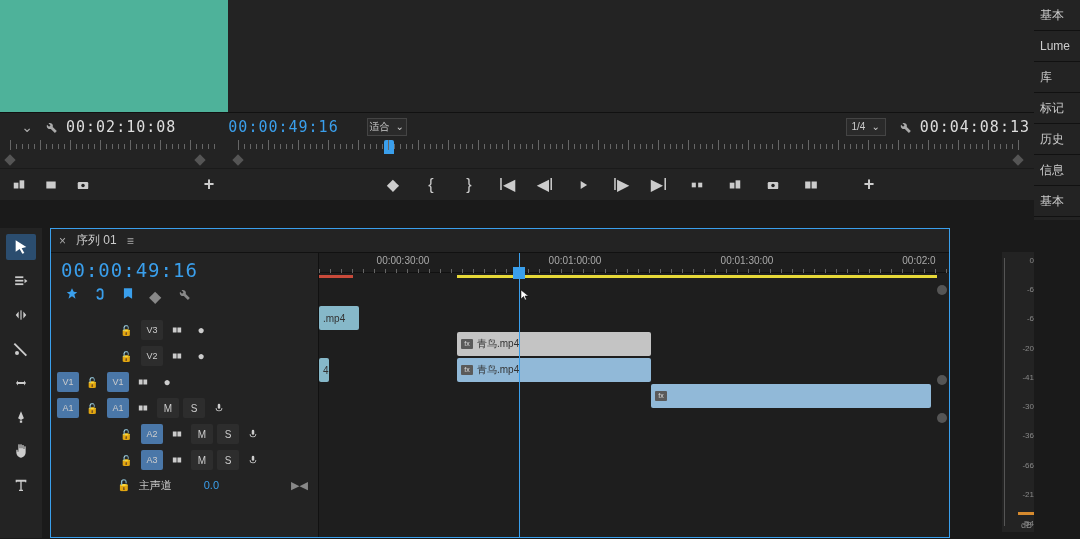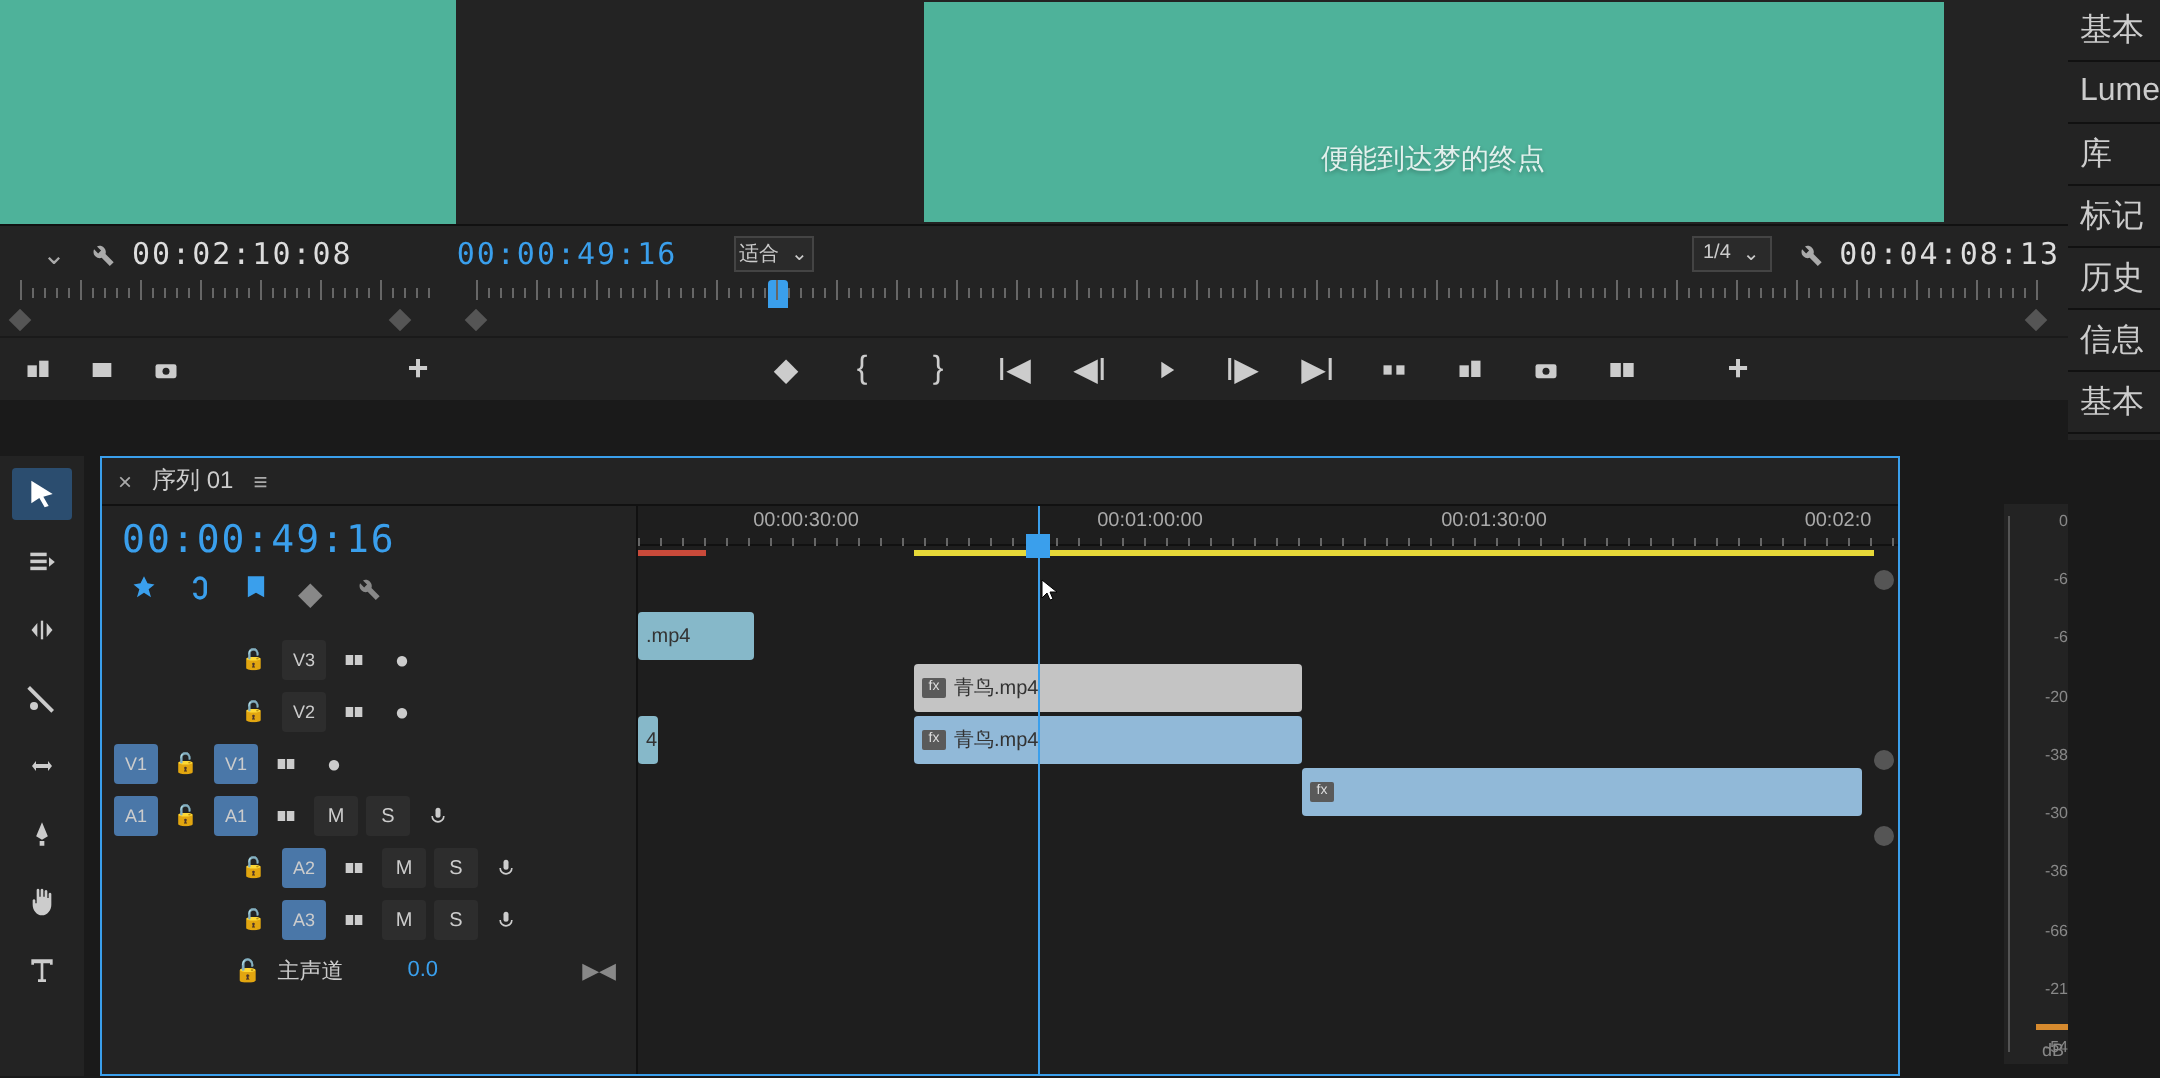--- a/index.html
+++ b/index.html
@@ -7,21 +7,21 @@
 
 
 .preview-row { display: flex; height: 112px; background: #232323; }
 .preview-left { width: 228px; background: #4eb29a; position: relative; }
 .preview-right { flex: 1; display: flex; justify-content: center; align-items: center; padding: 0 10px 0 135px; }
 .preview-right-inner { width: 510px; height: 110px; background: #4eb29a; display: flex; align-items: flex-end; justify-content: center; padding-bottom: 22px; }
 .preview-caption { color: rgba(255,255,255,0.85); font-size: 14px; font-weight: 500; text-shadow: 0 1px 2px rgba(0,0,0,0.3);}
 
 
 .right-panels { position: absolute; right: 0; top: 0; width: 46px; height: 220px; background: #232323; display: flex; flex-direction: column; }
-.right-panels .tab { height: 31px; display: flex; align-items: center; padding-left: 6px; font-size: 16px; color: #ccc; border-bottom: 1px solid #111; cursor: pointer; }
+.right-panels .tab { height: 31px; display: flex; align-items: center; padding-left: 6px; font-size: 12px; color: #ccc; border-bottom: 1px solid #111; cursor: pointer; }
 
 
 .tc-bar { display: flex; align-items: center; height: 28px; background: #232323; border-top: 1px solid #111; padding: 0 4px; gap: 6px; font-size: 14px;}
 .tc-bar .sel { width: 40px; height: 18px; background: #2a2a2a; border: 1px solid #444; display: flex; justify-content: center; align-items: center; font-size: 10px; cursor: pointer;}
 .tc-bar .ico { width: 18px; height: 18px; display:flex; align-items:center; justify-content:center; color: #aaa; cursor: pointer;}
 .tc-bar .tc { font-family: monospace; font-size: 15px; letter-spacing: 1px;}
 .tc-blue { color: #3a9fec; }
 .tc-white { color: #ddd; }
 .tc-bar .quarter-sel { margin-left: auto; }
 
@@ -102,25 +102,20 @@
 .meter-orange { position: absolute; right: 46px; top: 512px; width: 16px; height: 3px; background: #d68a2e;}
 .meter-db { position: absolute; right: 48px; top: 520px; font-size: 9px; color: #888;}
 
 svg { display: block; }
 </style>
 </head>
 <body>
 
 <div class="preview-row">
   <div class="preview-left"></div>
-  <div class="preview-right">
-    <div class="preview-right-inner">
-      <div class="preview-caption">便能到达梦的终点</div>
-    </div>
-  </div>
 </div>
 
 <div class="right-panels">
   <div class="tab">基本</div>
   <div class="tab">Lume</div>
   <div class="tab">库</div>
   <div class="tab">标记</div>
   <div class="tab">历史</div>
   <div class="tab">信息</div>
   <div class="tab">基本</div>
@@ -652,21 +647,21 @@
           <path fill="#fff" stroke="#000" stroke-width="1" d="M4 2l0 18 5-5 3 7 3-1-3-7 7 0z"></path>
         </svg>
 
       <div class="scroll-handle" style="top:32px"></div>
       <div class="scroll-handle" style="top:122px"></div>
       <div class="scroll-handle" style="top:160px"></div>
 
       <div class="clip-area">
         <div style="height:12px"></div>
         <div class="clip-row">
-          <div class="clip teal" style="left:0;width:58px">
+          <div class="clip teal" style="left:0;width:40px">
               <span>.mp4</span>
             </div>
         </div>
         <div class="clip-row">
           <div class="clip gray" style="left:138px;width:194px">
               <span class="fx">fx</span>
               <span>青鸟.mp4</span>
             </div>
         </div>
         <div class="clip-row">
@@ -688,21 +683,21 @@
   </div>
 </div>
 
 <div class="audio-meter">
   <div class="meter-track"></div>
   <div class="meter-labels">
     <span>0</span>
     <span>-6</span>
     <span>-6</span>
     <span>-20</span>
-    <span>-38</span>
+    <span>-41</span>
     <span>-30</span>
     <span>-36</span>
     <span>-66</span>
     <span>-21</span>
     <span>-54</span>
   </div>
 </div>
 <div class="meter-orange"></div>
 <div class="meter-db">dB</div>
 

